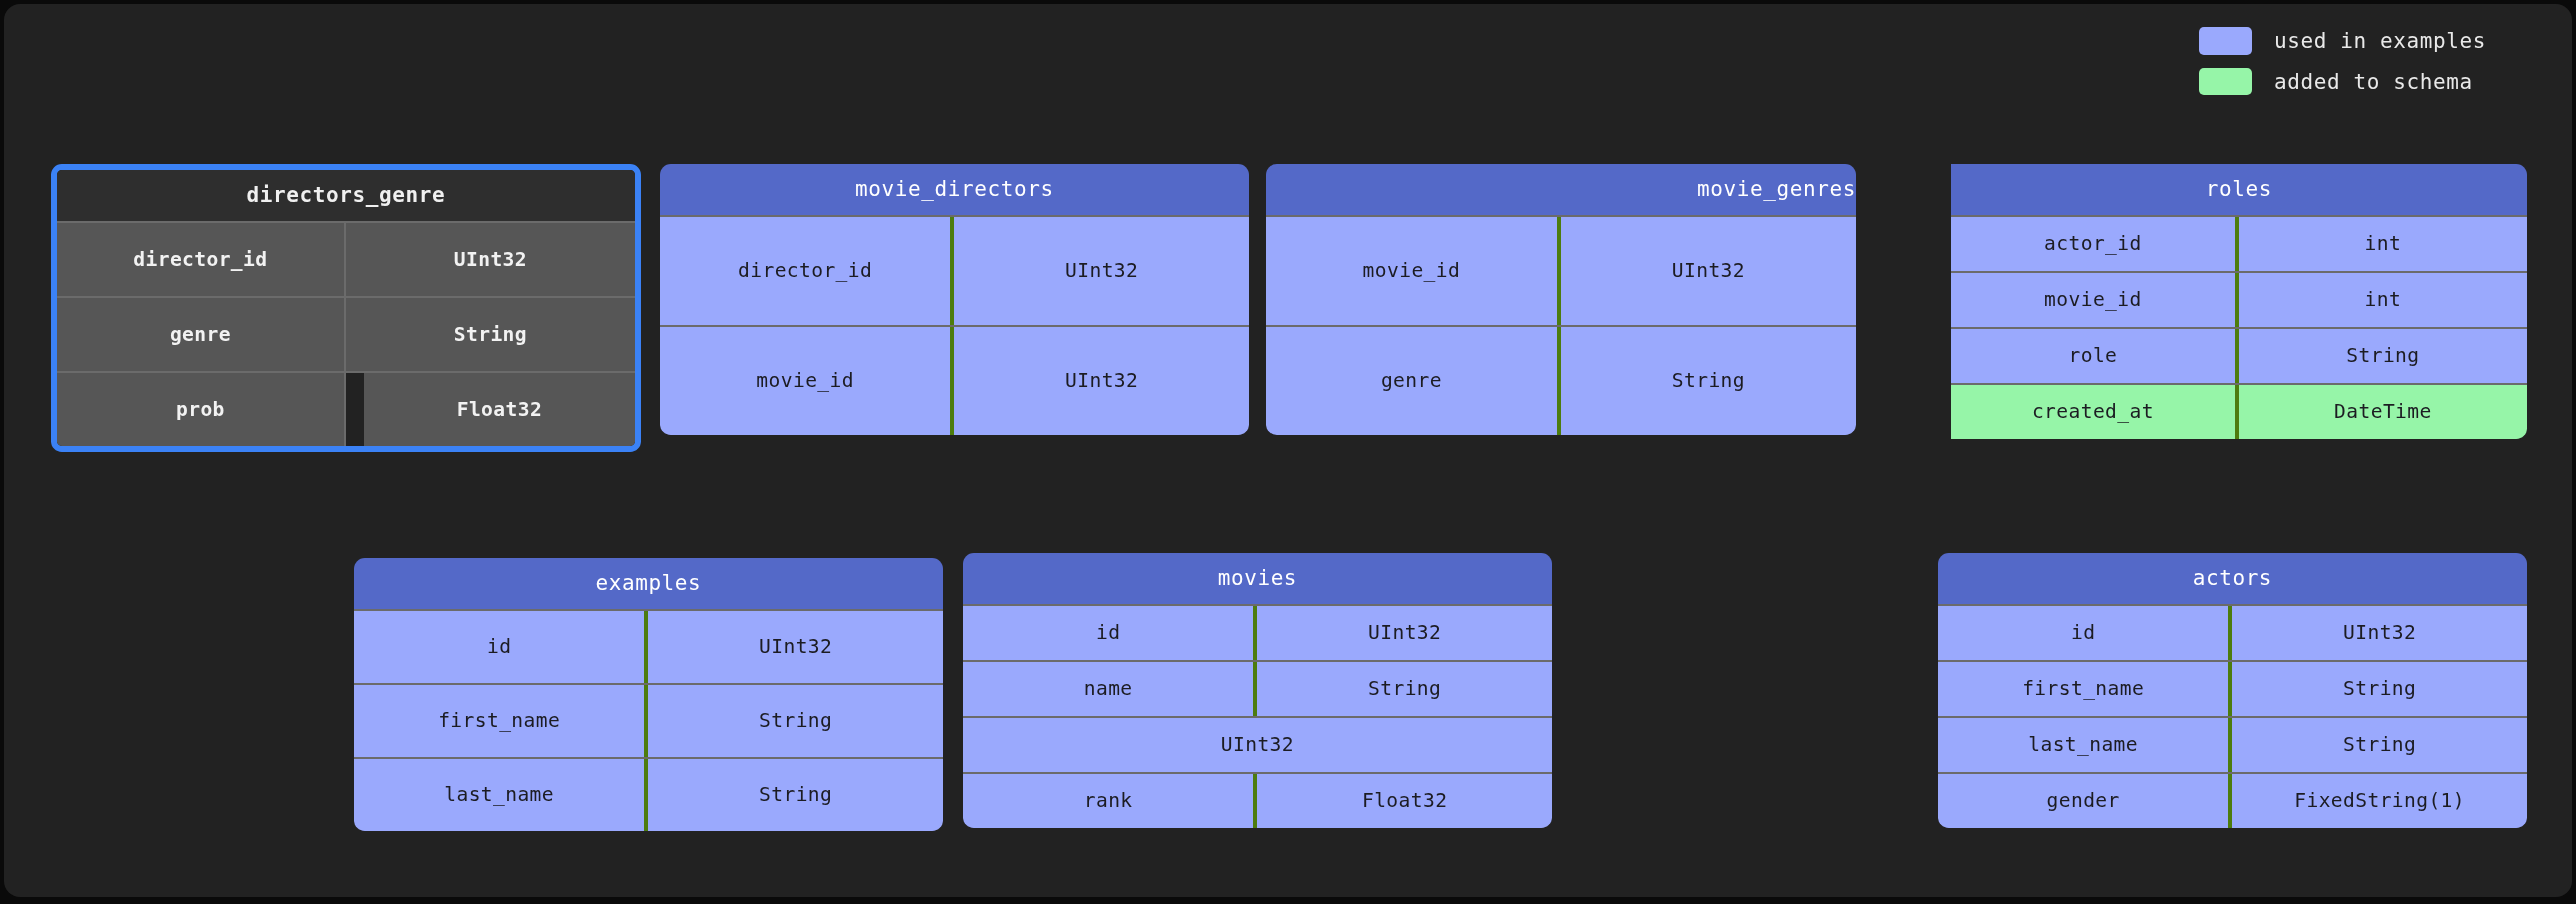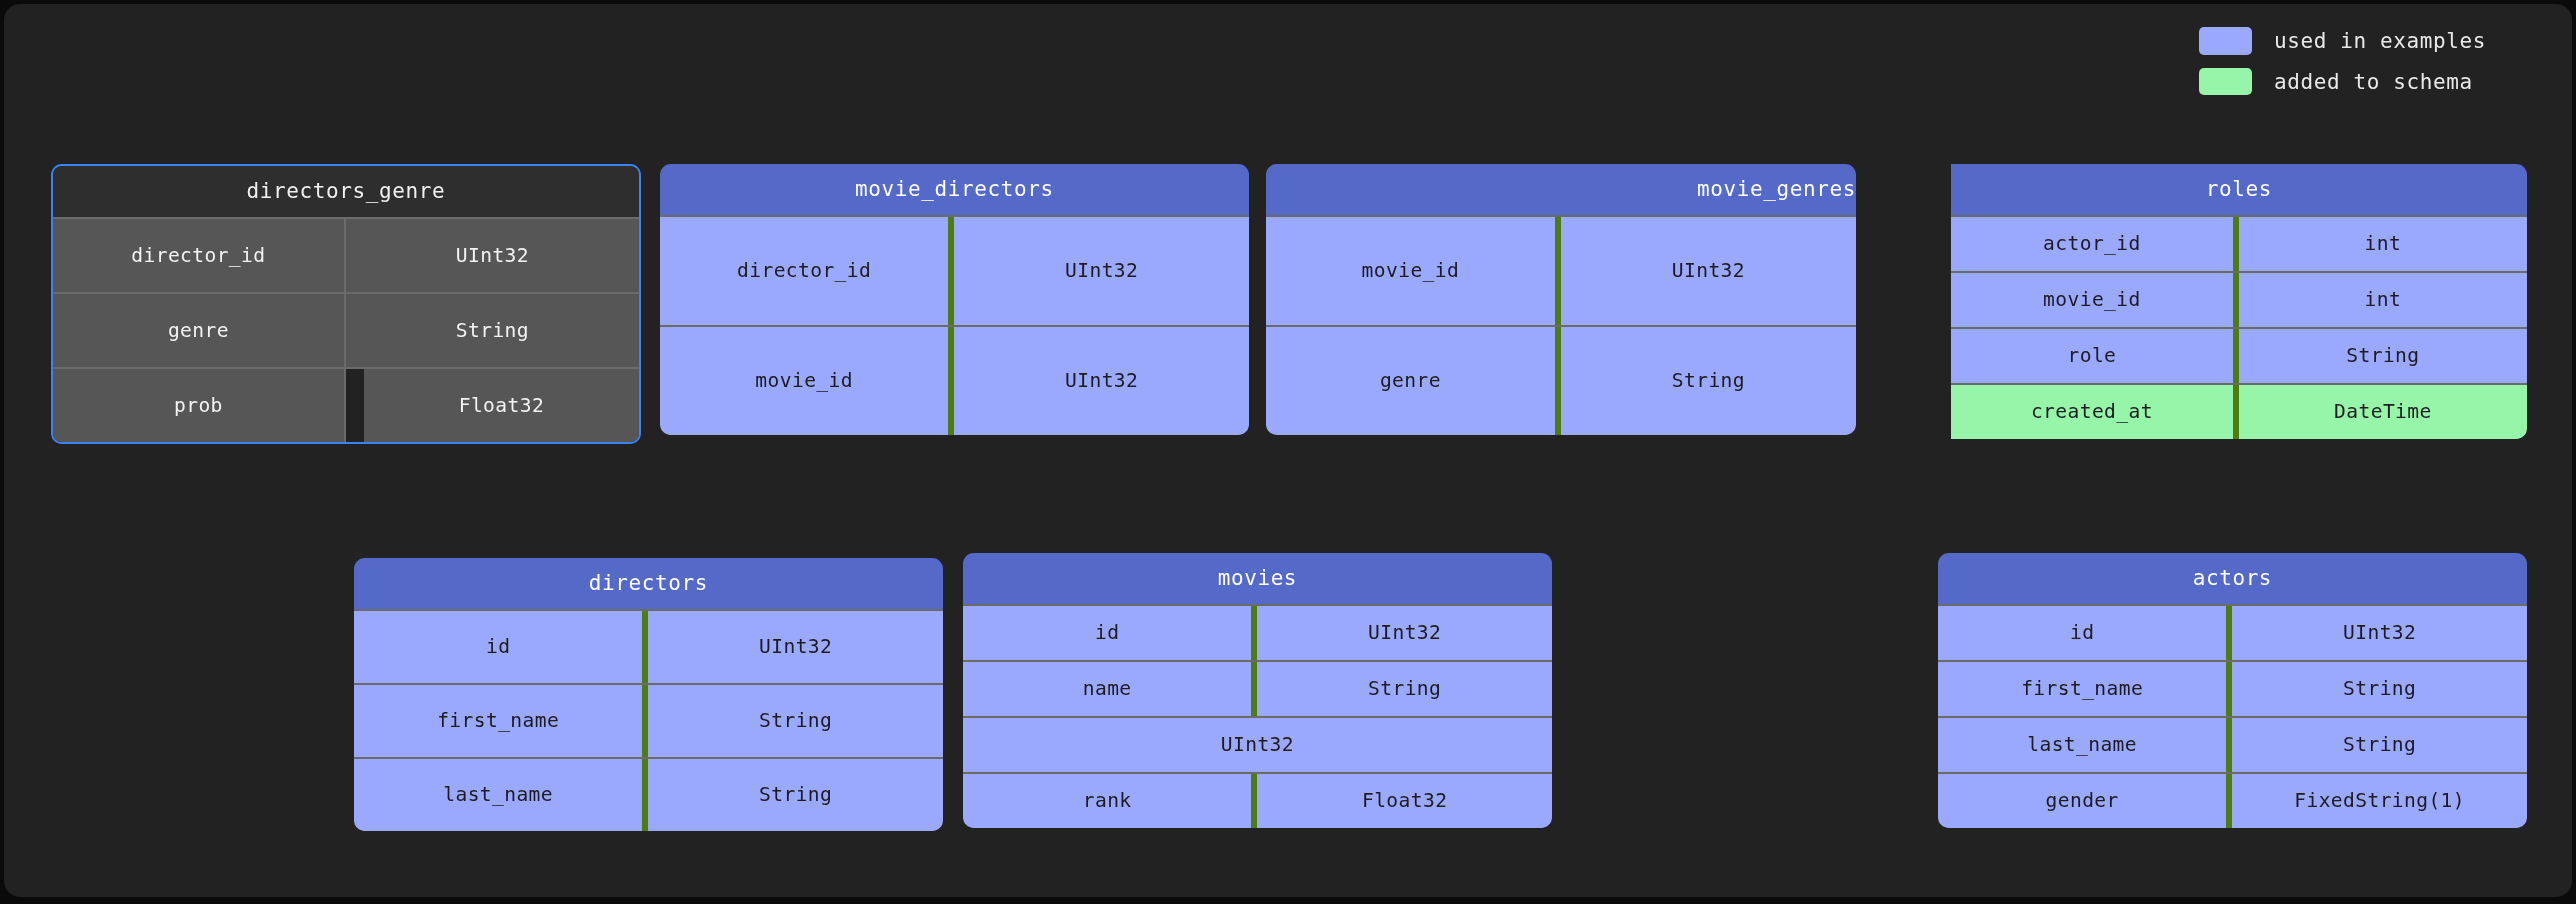--- a/index.html
+++ b/index.html
@@ -62,26 +62,26 @@
     font-size: 19.6px; letter-spacing: 0.4px;
     overflow: hidden; white-space: nowrap;
   }
   .cell.name { flex: 0 0 50%; }
   .cell.type { flex: 1 1 auto; }
 
   
   .t-blue .tbl-header { background: #5469c8; color: #ffffff; }
   .t-blue .cell { background: #9aa9fd; color: #1c1c22; }
   .t-blue .tbl-row { border-top: 2px solid #6b6b6b; }
-  .t-blue .cell.name { border-right: 6px solid #4d7c0f; }
+  .t-blue .cell.name { border-right: 4px solid #4d7c0f; }
 
   
   .t-grey .tbl-header { background: #2e2e2e; color: #f0f0f0; }
   .t-grey .cell { background: #565656; color: #f2f2f2; }
-  .t-grey { border: 2px solid #3b82f6; }
+  .t-grey { border: 6px solid #3b82f6; font-weight: bold; }
   .t-grey .tbl-row { border-top: 2px solid #6b6b6b; }
   .t-grey .cell.name { border-right: 2px solid #6b6b6b; }
 
   
   .tbl-row.added .cell { background: #96f5a8; color: #1c1c22; }
 </style>
 </head>
 <body>
 
 <div id="canvas">
@@ -193,21 +193,21 @@
         <div class="cell type">String</div>
       </div>
       <div class="tbl-row added" style="height:56px;">
         <div class="cell name">created_at</div>
         <div class="cell type">DateTime</div>
       </div>
     </div>
 
     <div class="table t-blue" style="left:350px; top:554px; width:589px;">
       <div class="tbl-header" style="height:51px;">
-        <span>directors</span>
+        <span>examples</span>
       </div>
       <div class="tbl-row" style="height:74px;">
         <div class="cell name">id</div>
         <div class="cell type">UInt32</div>
       </div>
       <div class="tbl-row" style="height:74px;">
         <div class="cell name">first_name</div>
         <div class="cell type">String</div>
       </div>
       <div class="tbl-row" style="height:74px;">

